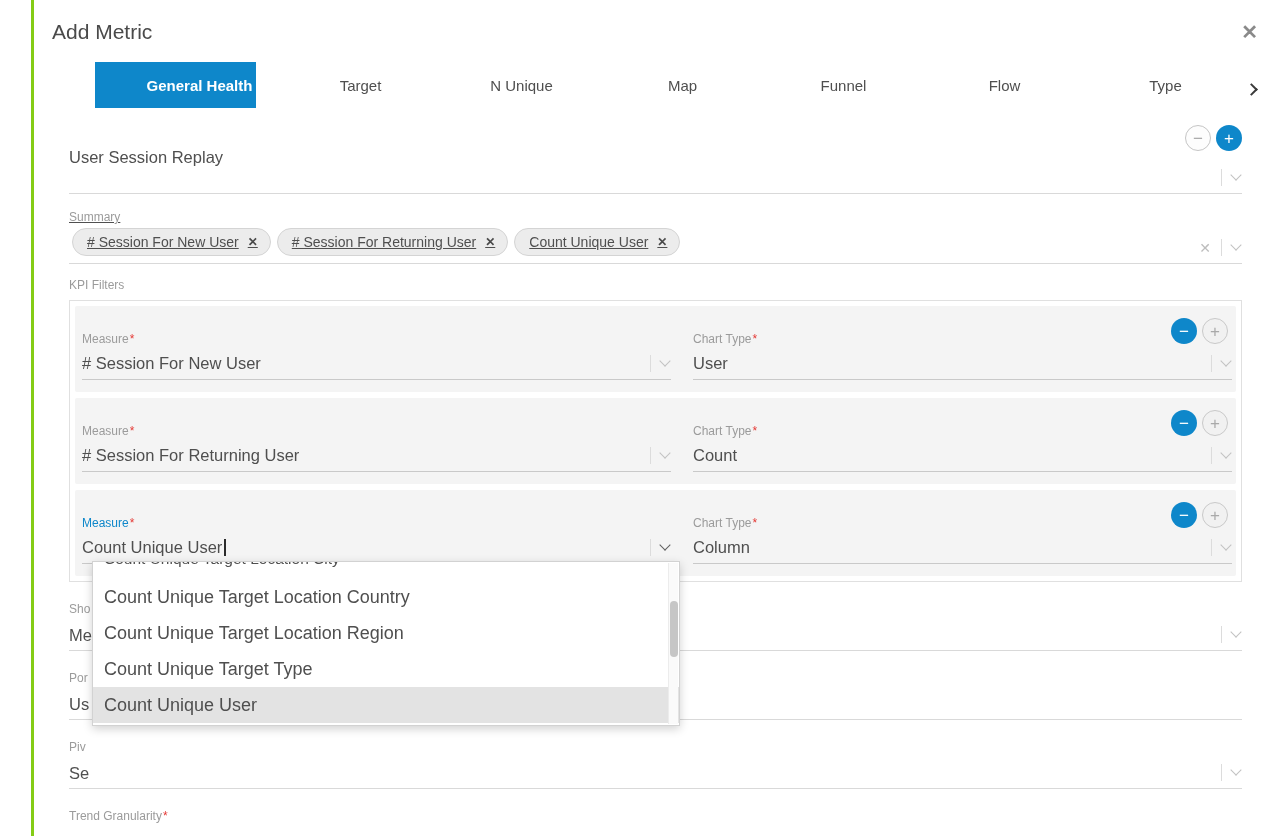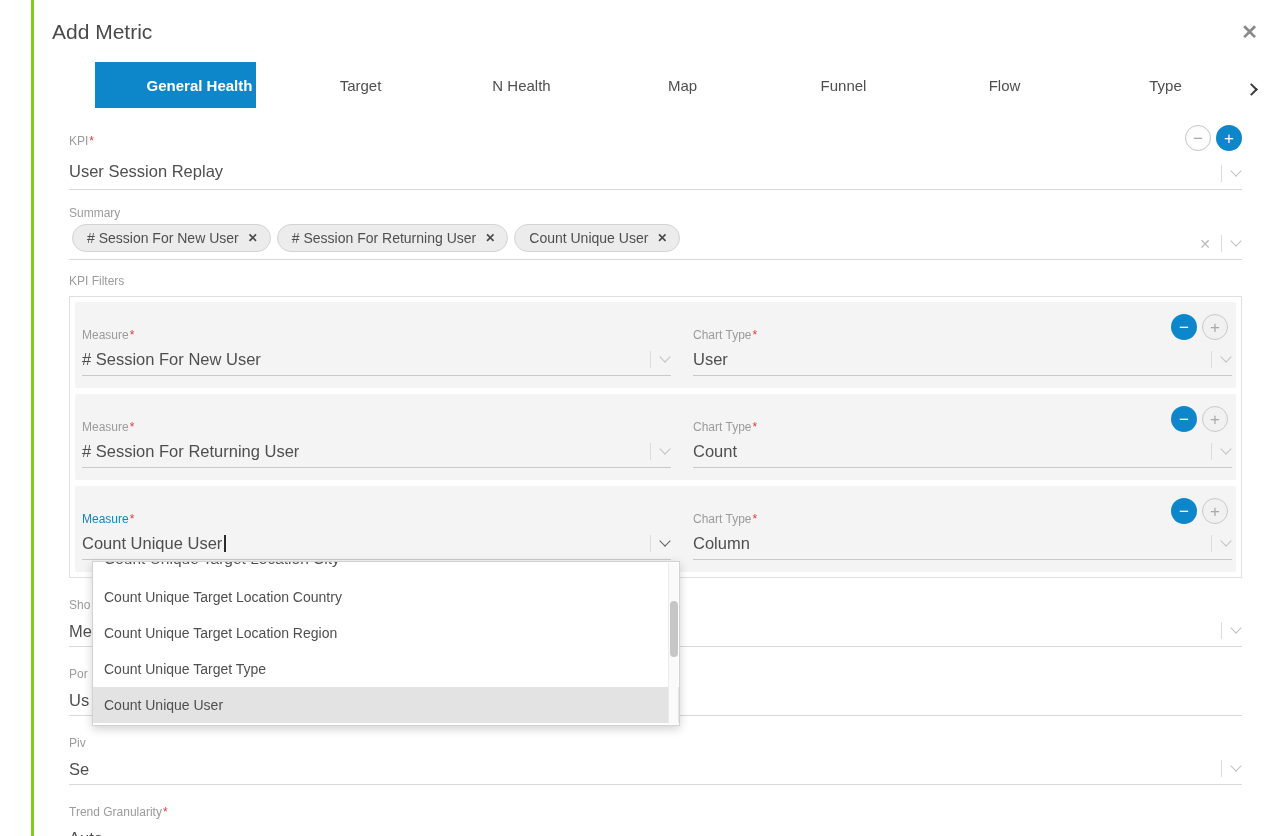--- a/index.html
+++ b/index.html
@@ -23,93 +23,92 @@
   .tabs { display: flex; height: 46px; margin-left: 61px; position: relative; }
   .tab { width: 161px; display: flex; align-items: center; justify-content: center; font-size: 15px; color: #4f4f4f; cursor: pointer; padding-left: 48px; }
   .tab.active { background: #0e87ca; color: #fff; font-weight: bold; }
   .tabs-next { position: absolute; right: 24px; top: 14px; padding: 4px; cursor: pointer; }
   .chev-right { display: inline-block; width: 9px; height: 9px; border-right: 2px solid #3a3a3a; border-bottom: 2px solid #3a3a3a; transform: rotate(-45deg); }
   
   .content { padding: 26px 42px 0 35px; position: relative; }
   .label { font-size: 12px; color: #9b9b9b; line-height: 14px; }
   .req { color: #e53935; margin-left: 1px; }
   .field { position: relative; }
-  .value-line { position: relative; font-size: 16.5px; line-height: 19px; color: #4f4f4f; padding: 14px 60px 8px 0; border-bottom: 1px solid #d9d9d9; white-space: nowrap; }
+  .value-line { position: relative; font-size: 16.5px; line-height: 19px; color: #4f4f4f; padding: 14px 60px 26px 0; border-bottom: 1px solid #d9d9d9; white-space: nowrap; }
   .value-line.card-line { padding: 8px 44px 6px 0; border-bottom: 1px solid #c9c9c9; }
   .value-line.slim { padding: 5px 44px 5px 0; }
   .adorn { position: absolute; right: 2px; bottom: 7px; display: flex; align-items: center; gap: 10px; color: #c2c2c2; }
   .adorn.dark { color: #5f5f5f; }
   .vsep { width: 1px; height: 17px; background: #dcdcdc; }
   .chev { display: inline-block; width: 8px; height: 8px; border-right: 1.6px solid currentColor; border-bottom: 1.6px solid currentColor; transform: rotate(45deg); margin-top: -5px; }
   .clear-x { font-size: 14px; color: #bdbdbd; cursor: pointer; }
   
   .circle { width: 26px; height: 26px; border-radius: 50%; display: flex; align-items: center; justify-content: center; font-size: 17px; line-height: 1; cursor: pointer; }
   .circle.ghost { border: 1px solid #c5c5c5; color: #a9a9a9; background: #fdfdfd; }
   .circle.blue { background: #0e87ca; color: #fff; }
   .kpi-btns { position: absolute; top: -9px; right: 0; display: flex; gap: 5px; z-index: 3; }
   
-  .summary-field { margin-top: 16px; }
+  .summary-field { margin-top: 16px; text-decoration: underline; }
   .chips-line { display: flex; align-items: center; gap: 6px; padding: 4px 130px 7px 3px; border-bottom: 1px solid #d9d9d9; position: relative; }
   .chip { display: inline-flex; align-items: center; gap: 9px; background: #ececec; border: 1px solid #d4d4d4; border-radius: 15px; padding: 5px 12px 5px 14px; font-size: 14px; color: #4f4f4f; white-space: nowrap; }
   .chip-x { font-size: 12px; font-weight: bold; color: #4a4a4a; cursor: pointer; }
   .kpi-filters-label { margin-top: 14px; }
   
   .filters-box { border: 1px solid #e0e0e0; margin-top: 8px; padding: 5px; }
   .card { background: #f4f4f4; border-radius: 2px; position: relative; margin-bottom: 6px; padding: 26px 4px 12px 7px; display: grid; grid-template-columns: 589px 1fr; column-gap: 22px; }
   .card:last-child { margin-bottom: 0; }
   .card-btns { position: absolute; top: 12px; right: 8px; display: flex; gap: 5px; z-index: 2; }
   .card .circle.ghost { background: #f1f1f1; border-color: #c9c9c9; }
   .m-label.focused { color: #0e87ca; }
   .caret { display: inline-block; width: 1.5px; height: 17px; background: #2b2b2b; margin-left: 2px; vertical-align: -3px; }
   
   .p-row { margin-top: 20px; position: relative; }
   .p-row .label, .trend-row .label { margin-bottom: 5px; }
   .trend-row { margin-top: 20px; position: relative; }
   
   .dropdown { position: absolute; left: 58px; top: 561px; width: 588px; background: #fff; border: 1px solid #d2d2d2; box-shadow: 0 3px 9px rgba(0,0,0,0.18); z-index: 20; padding-bottom: 2px; }
-  .dd-item { height: 36px; line-height: 36px; padding-left: 11px; font-size: 14px; color: #4f4f4f; cursor: pointer; white-space: nowrap; }
+  .dd-item { height: 36px; line-height: 36px; padding-left: 11px; font-size: 18px; color: #4f4f4f; cursor: pointer; white-space: nowrap; }
   .dd-item.hl { background: #e3e3e3; }
   .dd-partial { height: 17px; overflow: hidden; cursor: pointer; }
   .dd-partial > span { display: block; line-height: 36px; margin-top: -21px; padding-left: 11px; font-size: 15.5px; color: #4f4f4f; white-space: nowrap; }
   .dd-scrollbar { position: absolute; top: 1px; right: 1px; bottom: 1px; width: 10px; background: #fafafa; border-left: 1px solid #ececec; }
   .dd-thumb { position: absolute; top: 38px; left: 1px; width: 8px; height: 56px; background: #c6c6c6; border-radius: 4px; cursor: pointer; }
 </style>
 </head>
 <body>
 
 <div class="modal">
 
   <div class="modal-header">
     <div class="modal-title">Add Metric</div>
     <div class="modal-close">✕</div>
   </div>
 
   <div class="tabs">
     <div class="tab active">General Health</div>
     <div class="tab">Target</div>
-    <div class="tab">N Health</div>
+    <div class="tab">N Unique</div>
     <div class="tab">Map</div>
     <div class="tab">Funnel</div>
     <div class="tab">Flow</div>
     <div class="tab">Type</div>
     <div class="tabs-next"><span class="chev-right"></span></div>
   </div>
 
   <div class="content">
 
     <div class="field">
       <div class="kpi-btns">
         <div class="circle ghost">
             <span>−</span>
           </div>
         <div class="circle blue">
             <span>+</span>
           </div>
       </div>
-      <div class="label"><span>KPI</span><span class="req">*</span></div>
       <div class="value-line">
         <span>User Session Replay</span>
         <span class="adorn">
             <span class="vsep"></span>
             <span class="chev"></span>
           </span>
       </div>
     </div>
 
     <div class="field summary-field">

